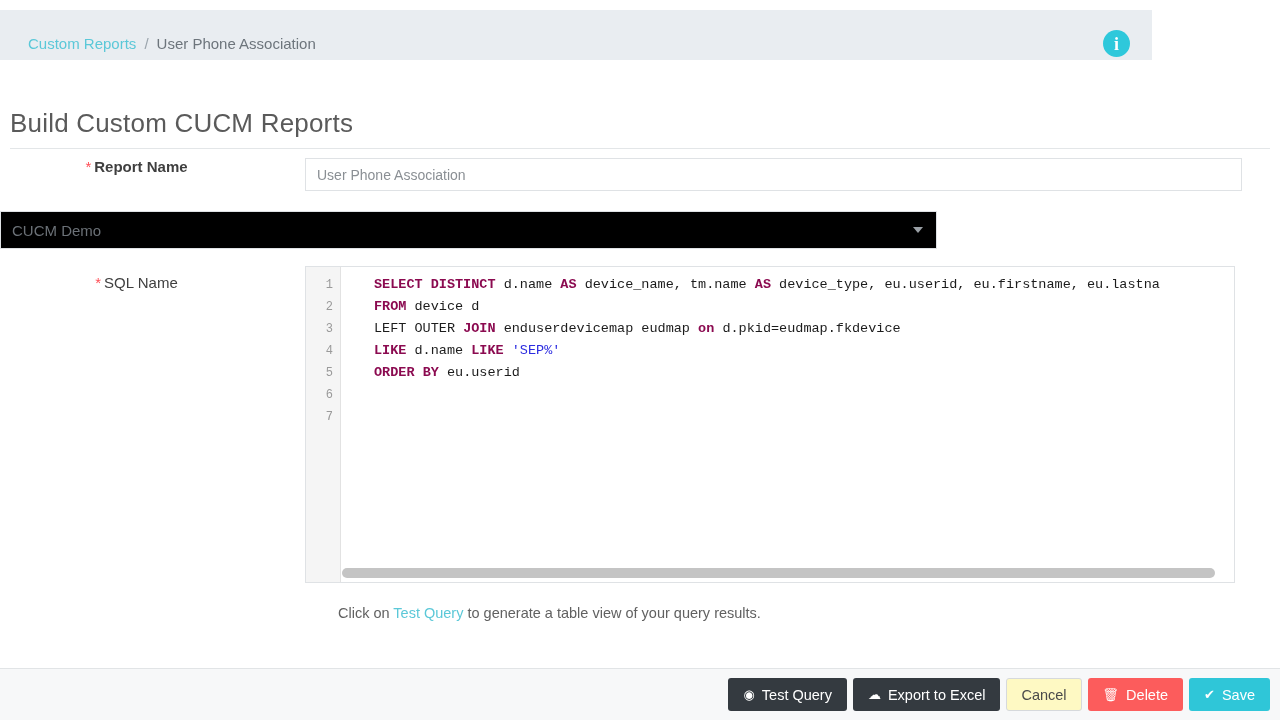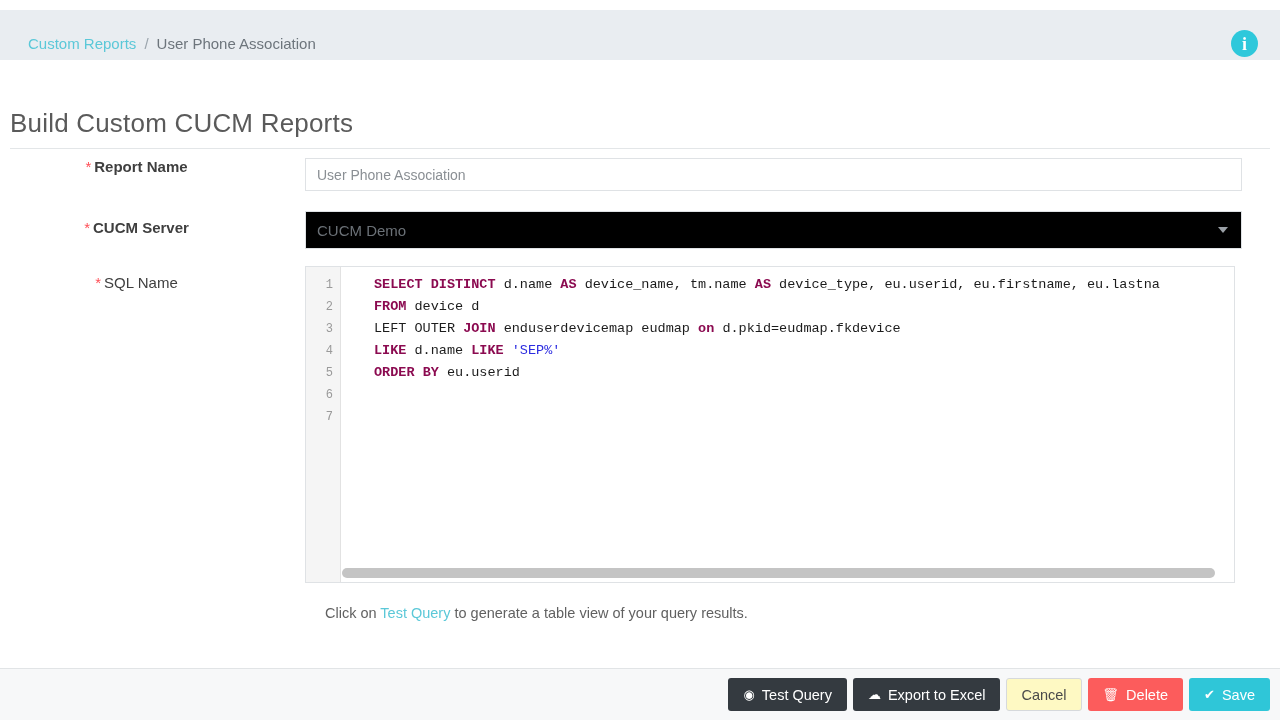--- a/index.html
+++ b/index.html
@@ -14,21 +14,21 @@
     color: #4a4a4a;
     overflow: hidden;
     position: relative;
   }
 
   
   .breadcrumb-bar {
     position: absolute;
     left: 0;
     top: 10px;
-    width: 1280px;
+    width: 1152px;
     height: 50px;
     background: #e9edf1;
     display: flex;
     align-items: center;
     box-sizing: border-box;
     padding: 17px 22px 0 28px;
   }
   .crumb-link {
     color: #5bc8d8;
     font-size: 15px;
@@ -206,21 +206,21 @@
     bottom: 4px;
     width: 873px;
     height: 10px;
     background: #c4c4c4;
     border-radius: 6px;
     cursor: pointer;
   }
 
   .hint {
     position: absolute;
-    left: 325px;
+    left: 338px;
     top: 605px;
     font-size: 14.5px;
     color: #616161;
   }
   .hint a {
     color: #5bc8d8;
     text-decoration: none;
     cursor: pointer;
   }
 
@@ -276,23 +276,20 @@
 <div class="title-rule"></div>
 
 <div class="form-row" style="left:0; top:158px;">
   <div class="form-label">
     <span class="req">*</span><span>Report Name</span>
   </div>
   <input class="text-input" type="text" value="User Phone Association" style="">
 </div>
 
 <div class="form-row" style="left:0; top:211px;">
-  <div class="form-label" style="padding-top:8px;">
-    <span class="req">*</span><span>CUCM Server</span>
-  </div>
   <div class="select-box">
     <span>CUCM Demo</span>
     <span class="caret"></span>
   </div>
 </div>
 
 <div class="form-row" style="left:0; top:266px;">
   <div class="form-label" style="padding-top:8px; font-weight:400; font-size:15px;">
     <span class="req">*</span><span>SQL Name</span>
   </div>

